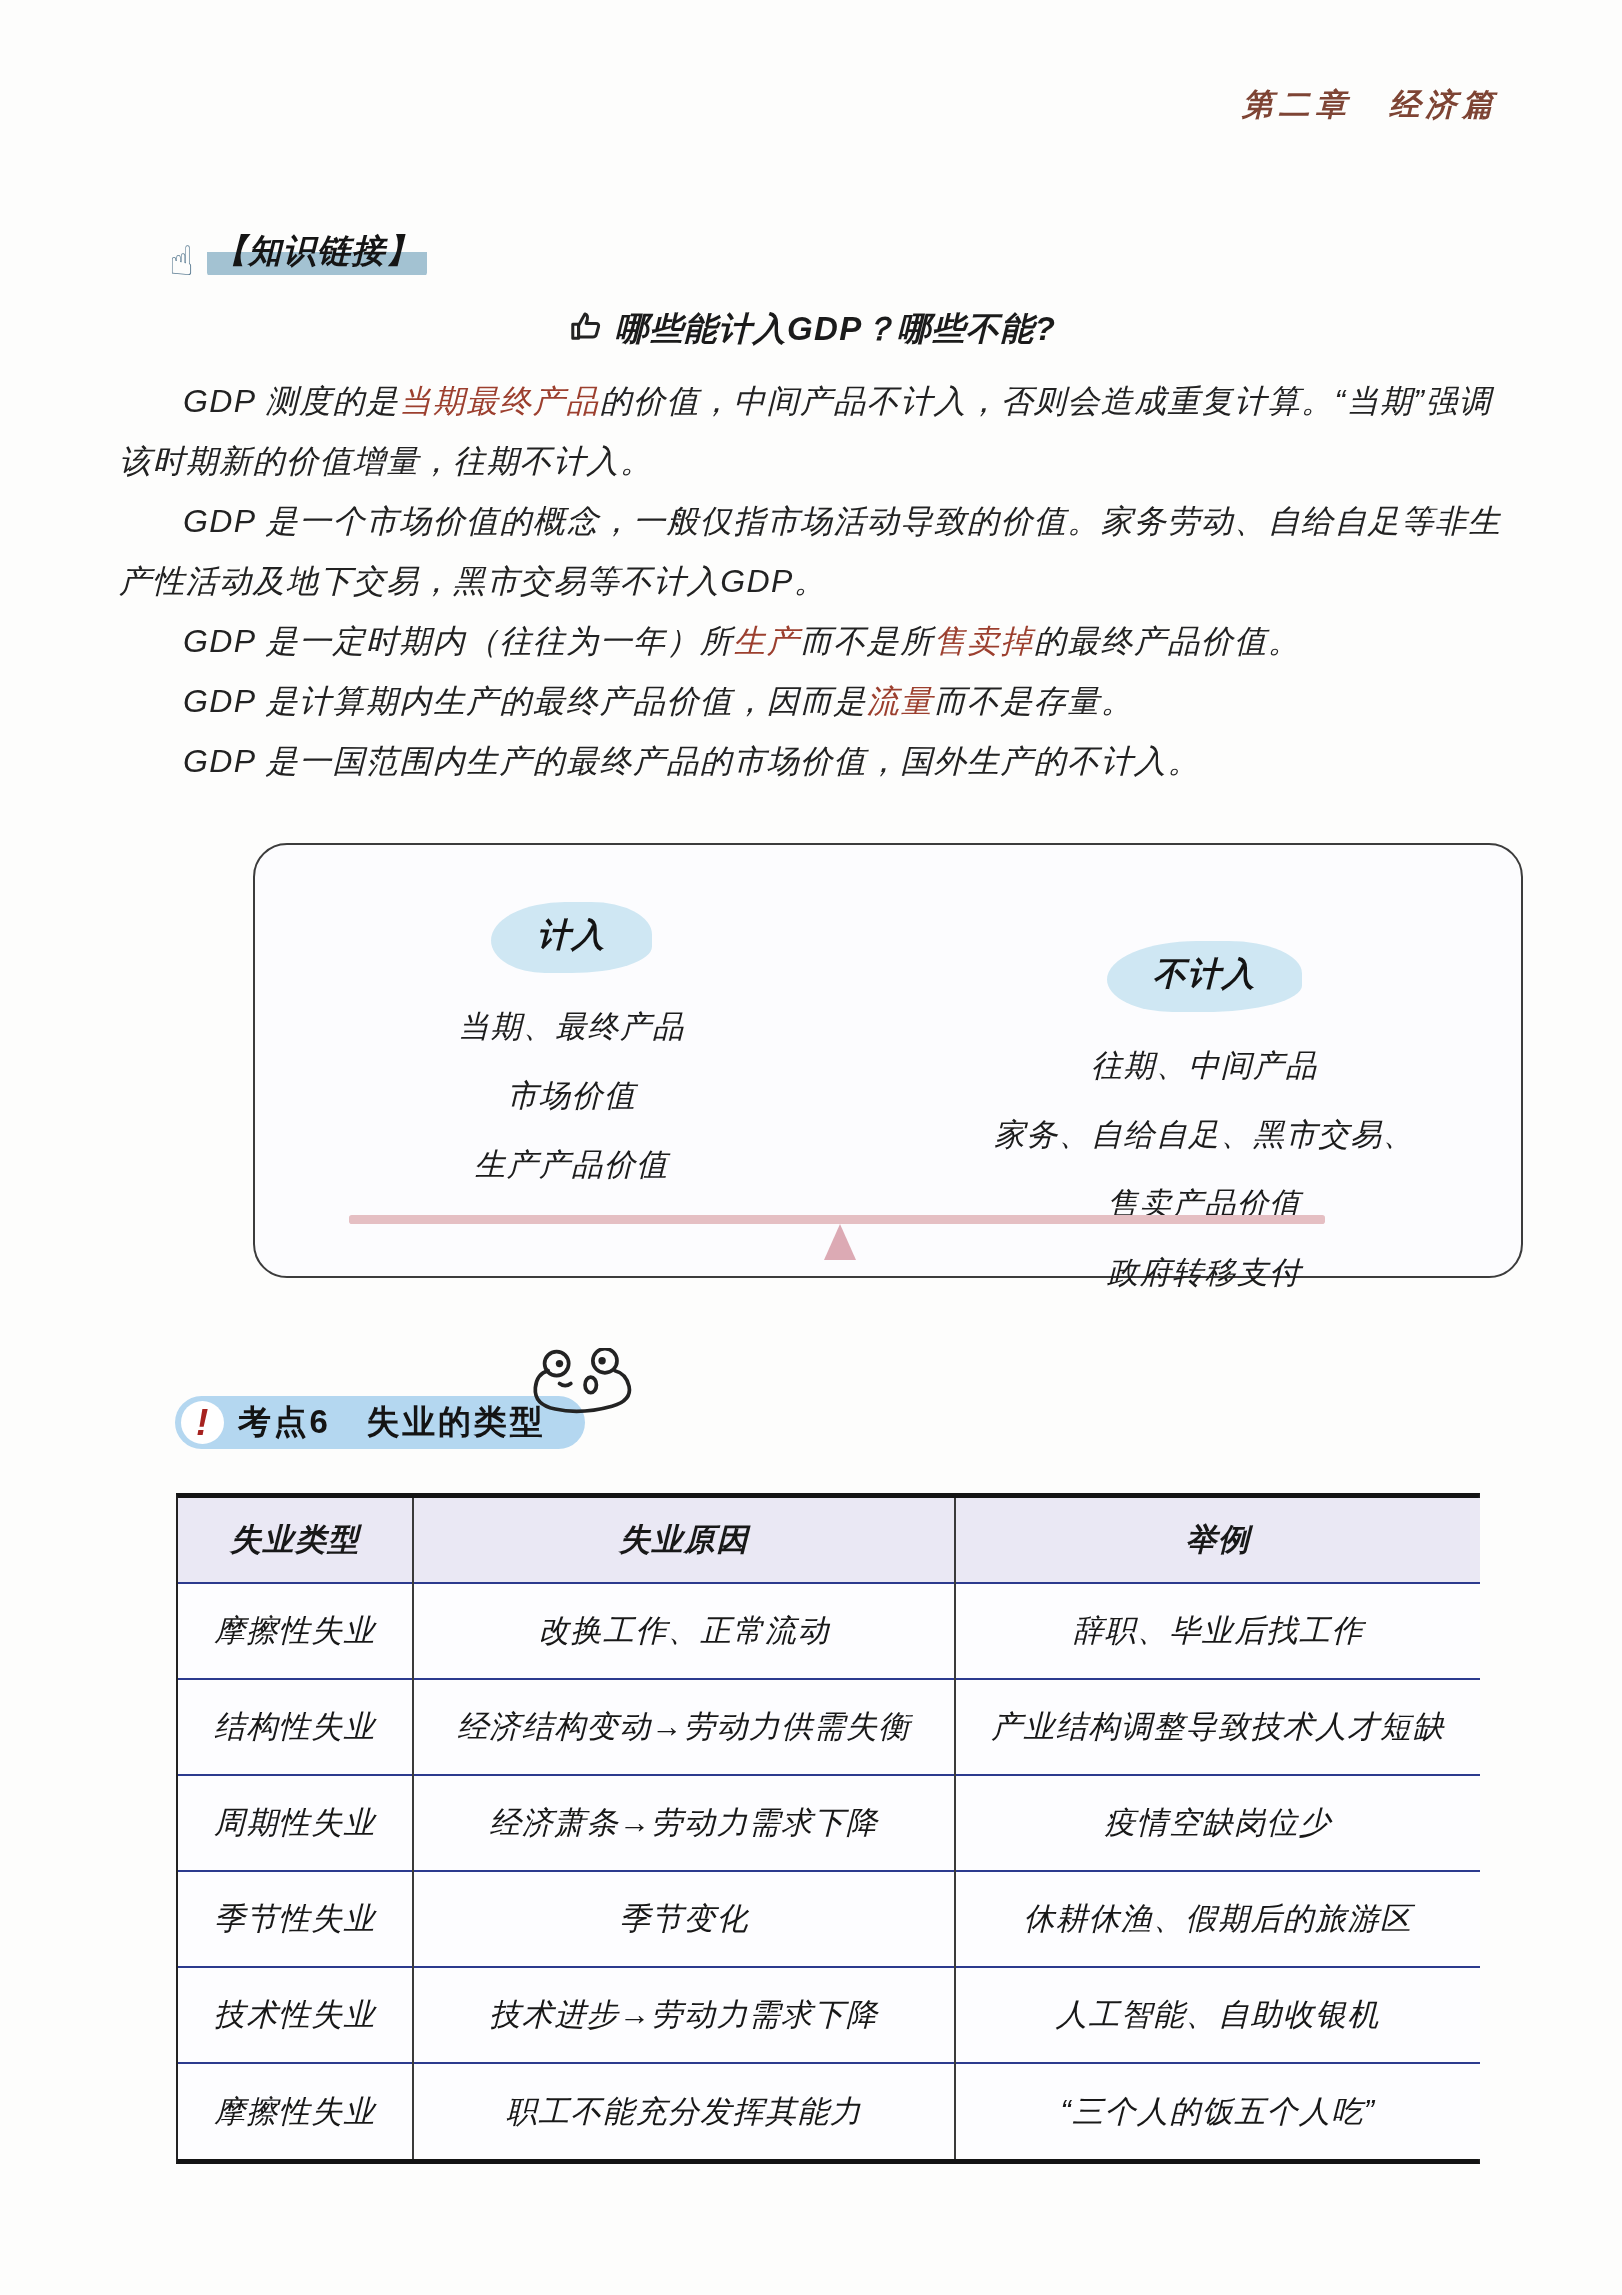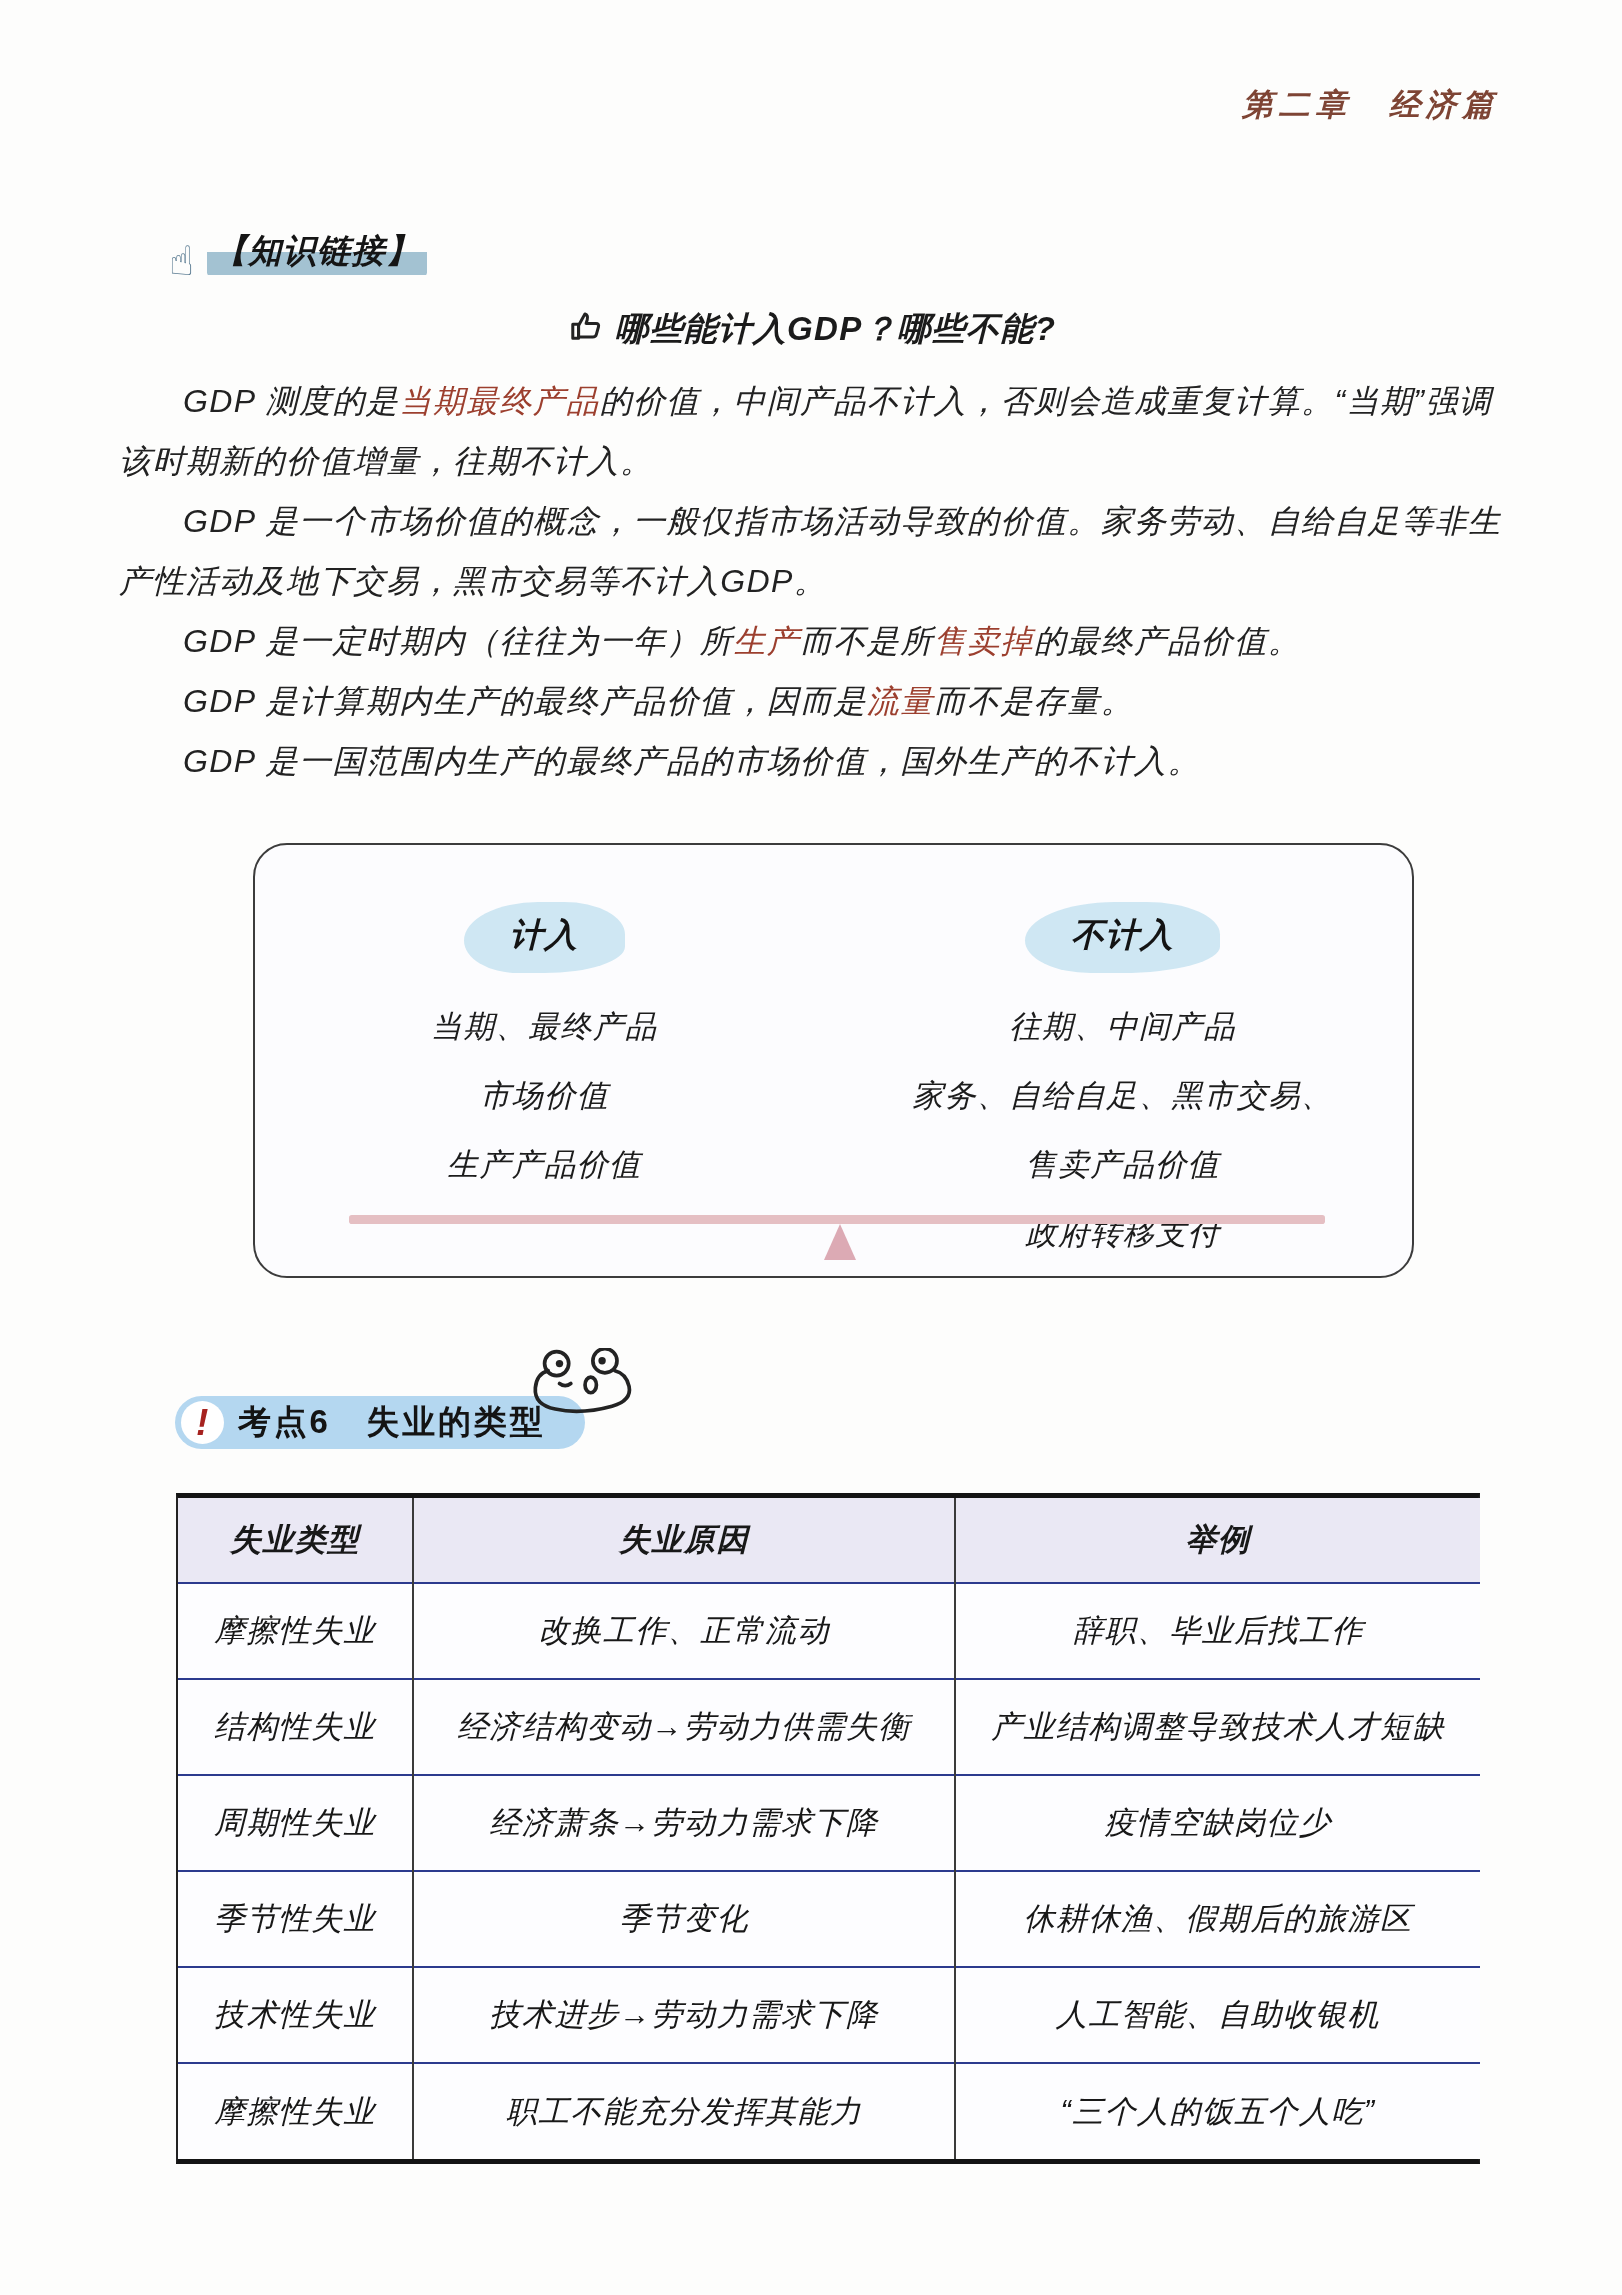--- a/index.html
+++ b/index.html
@@ -48,28 +48,28 @@
 
   
   .gdp-paragraphs{
     position:absolute;top:371px;left:119px;width:1385px;
     font-size:32px;line-height:60px;color:#222;
   }
   .gdp-paragraphs p{margin:0;text-indent:2em;}
 
   
   .gdp-box{
-    position:absolute;top:843px;left:253px;width:1161px;height:435px;
+    position:absolute;top:843px;left:253px;width:1270px;height:435px;
     background:#fcfcfe;
     border:2.8px solid #3c3c3c;border-radius:34px;
     box-sizing:border-box;
   }
   .col{position:absolute;top:0;width:50%;text-align:center;}
   .col.left{left:0;}
-  .col.right{left:50%;}
+  .col.right{left:50%;margin-top:39px;}
   .col-header{
     display:inline-block;margin-top:57px;
     padding:11.4px 46px 14.2px 46px;
     background:#cfe7f3;
     border-radius:55% 45% 60% 40% / 65% 55% 45% 55%;
     font-size:33px;font-weight:700;color:#141414;
   }
   .col-items{margin-top:20px;}
   .col-item{
     height:69px;display:flex;align-items:center;justify-content:center;

